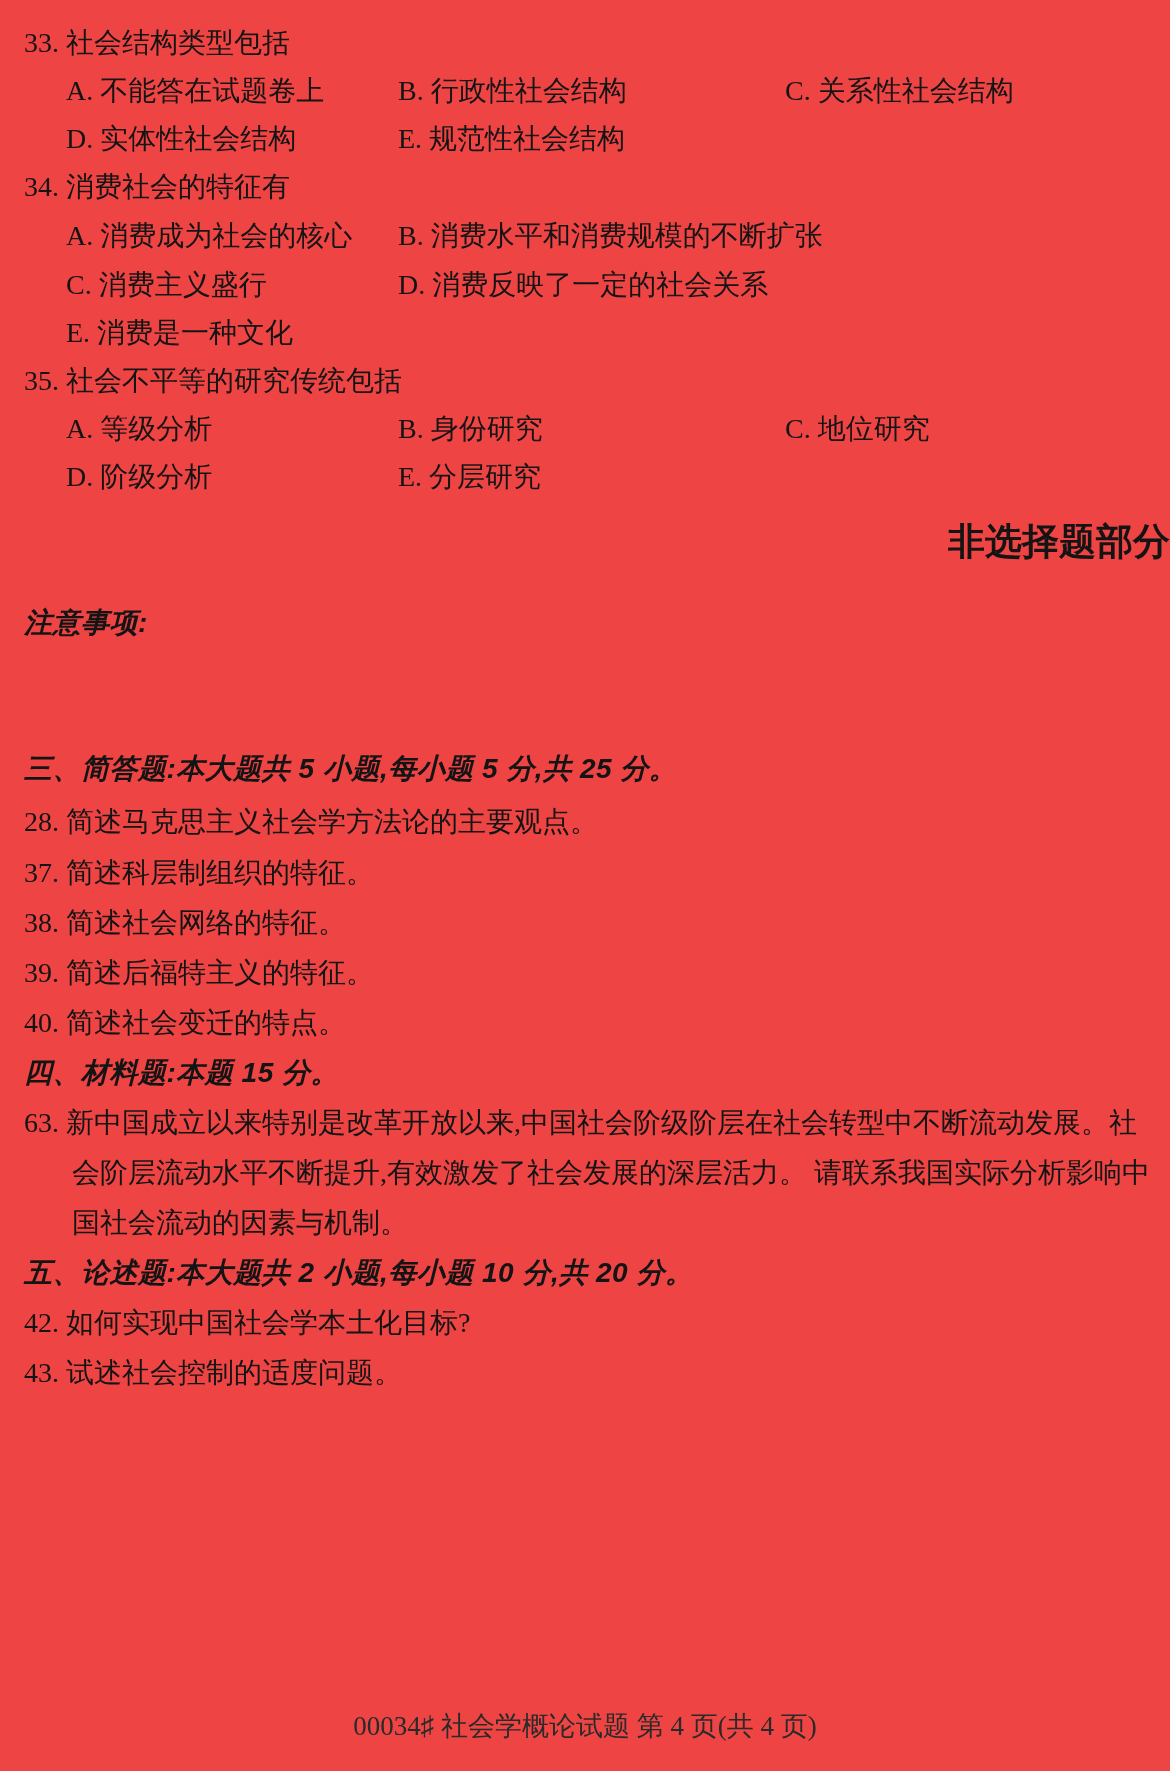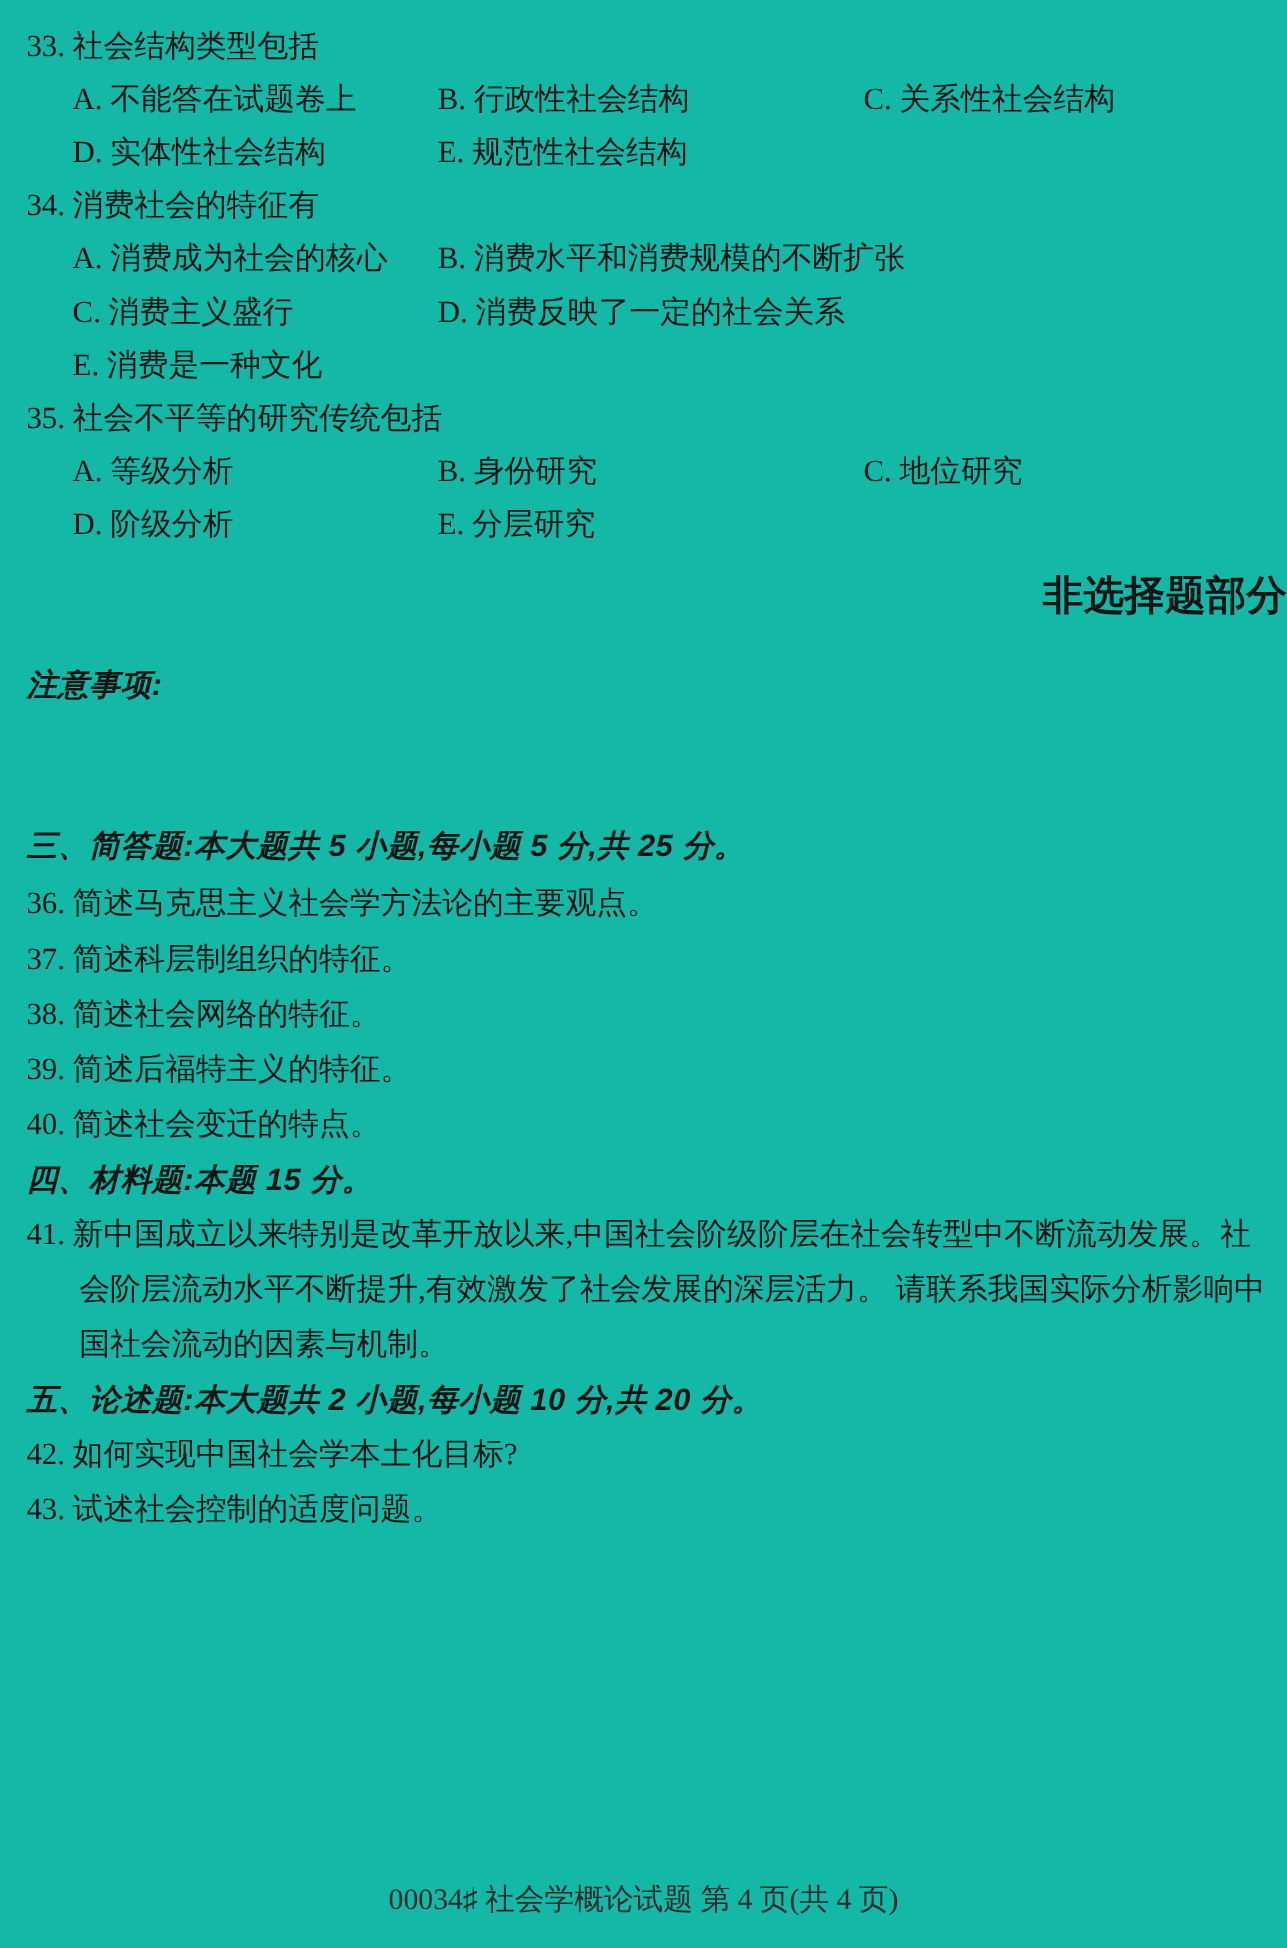--- a/index.html
+++ b/index.html
@@ -4,21 +4,21 @@
 <style>
   html, body {
     margin: 0;
     padding: 0;
     background: #ffffff;
   }
   .page {
     position: relative;
     width: 1170px;
     height: 1771px;
-    background: #14b8a6;
+    background: #ef4444;
     font-family: "Liberation Serif", "DejaVu Serif", serif;
     font-size: 28px;
     color: #141414;
     overflow: hidden;
   }
   .line {
     position: absolute;
     left: 24px;
     white-space: nowrap;
     line-height: 1.2;
@@ -104,28 +104,28 @@
   <div class="optrow" style="top:460px">
     <span class="opt c1">D. 阶级分析</span>
     <span class="opt c2">E. 分层研究</span>
   </div>
 
   <div class="big-heading" style="top:522px">非选择题部分</div>
 
   <div class="line bold-hd" style="top:606px">注意事项:</div>
 
   <div class="line bold-hd" style="top:752px">三、简答题:本大题共 5 小题,每小题 5 分,共 25 分。</div>
-  <div class="line" style="top:805px">36. 简述马克思主义社会学方法论的主要观点。</div>
+  <div class="line" style="top:805px">28. 简述马克思主义社会学方法论的主要观点。</div>
   <div class="line" style="top:856px">37. 简述科层制组织的特征。</div>
   <div class="line" style="top:906px">38. 简述社会网络的特征。</div>
   <div class="line" style="top:956px">39. 简述后福特主义的特征。</div>
   <div class="line" style="top:1006px">40. 简述社会变迁的特点。</div>
 
   <div class="line bold-hd" style="top:1056px">四、材料题:本题 15 分。</div>
-  <div class="line" style="top:1106px">41. 新中国成立以来特别是改革开放以来,中国社会阶级阶层在社会转型中不断流动发展。社</div>
+  <div class="line" style="top:1106px">63. 新中国成立以来特别是改革开放以来,中国社会阶级阶层在社会转型中不断流动发展。社</div>
   <div class="line cont" style="top:1156px">会阶层流动水平不断提升,有效激发了社会发展的深层活力。 请联系我国实际分析影响中</div>
   <div class="line cont" style="top:1206px">国社会流动的因素与机制。</div>
 
   <div class="line bold-hd" style="top:1256px">五、论述题:本大题共 2 小题,每小题 10 分,共 20 分。</div>
   <div class="line" style="top:1306px">42. 如何实现中国社会学本土化目标?</div>
   <div class="line" style="top:1356px">43. 试述社会控制的适度问题。</div>
 
   <div class="footer" style="top:1708px">00034♯ 社会学概论试题 第 4 页(共 4 页)</div>
 
 </div>

